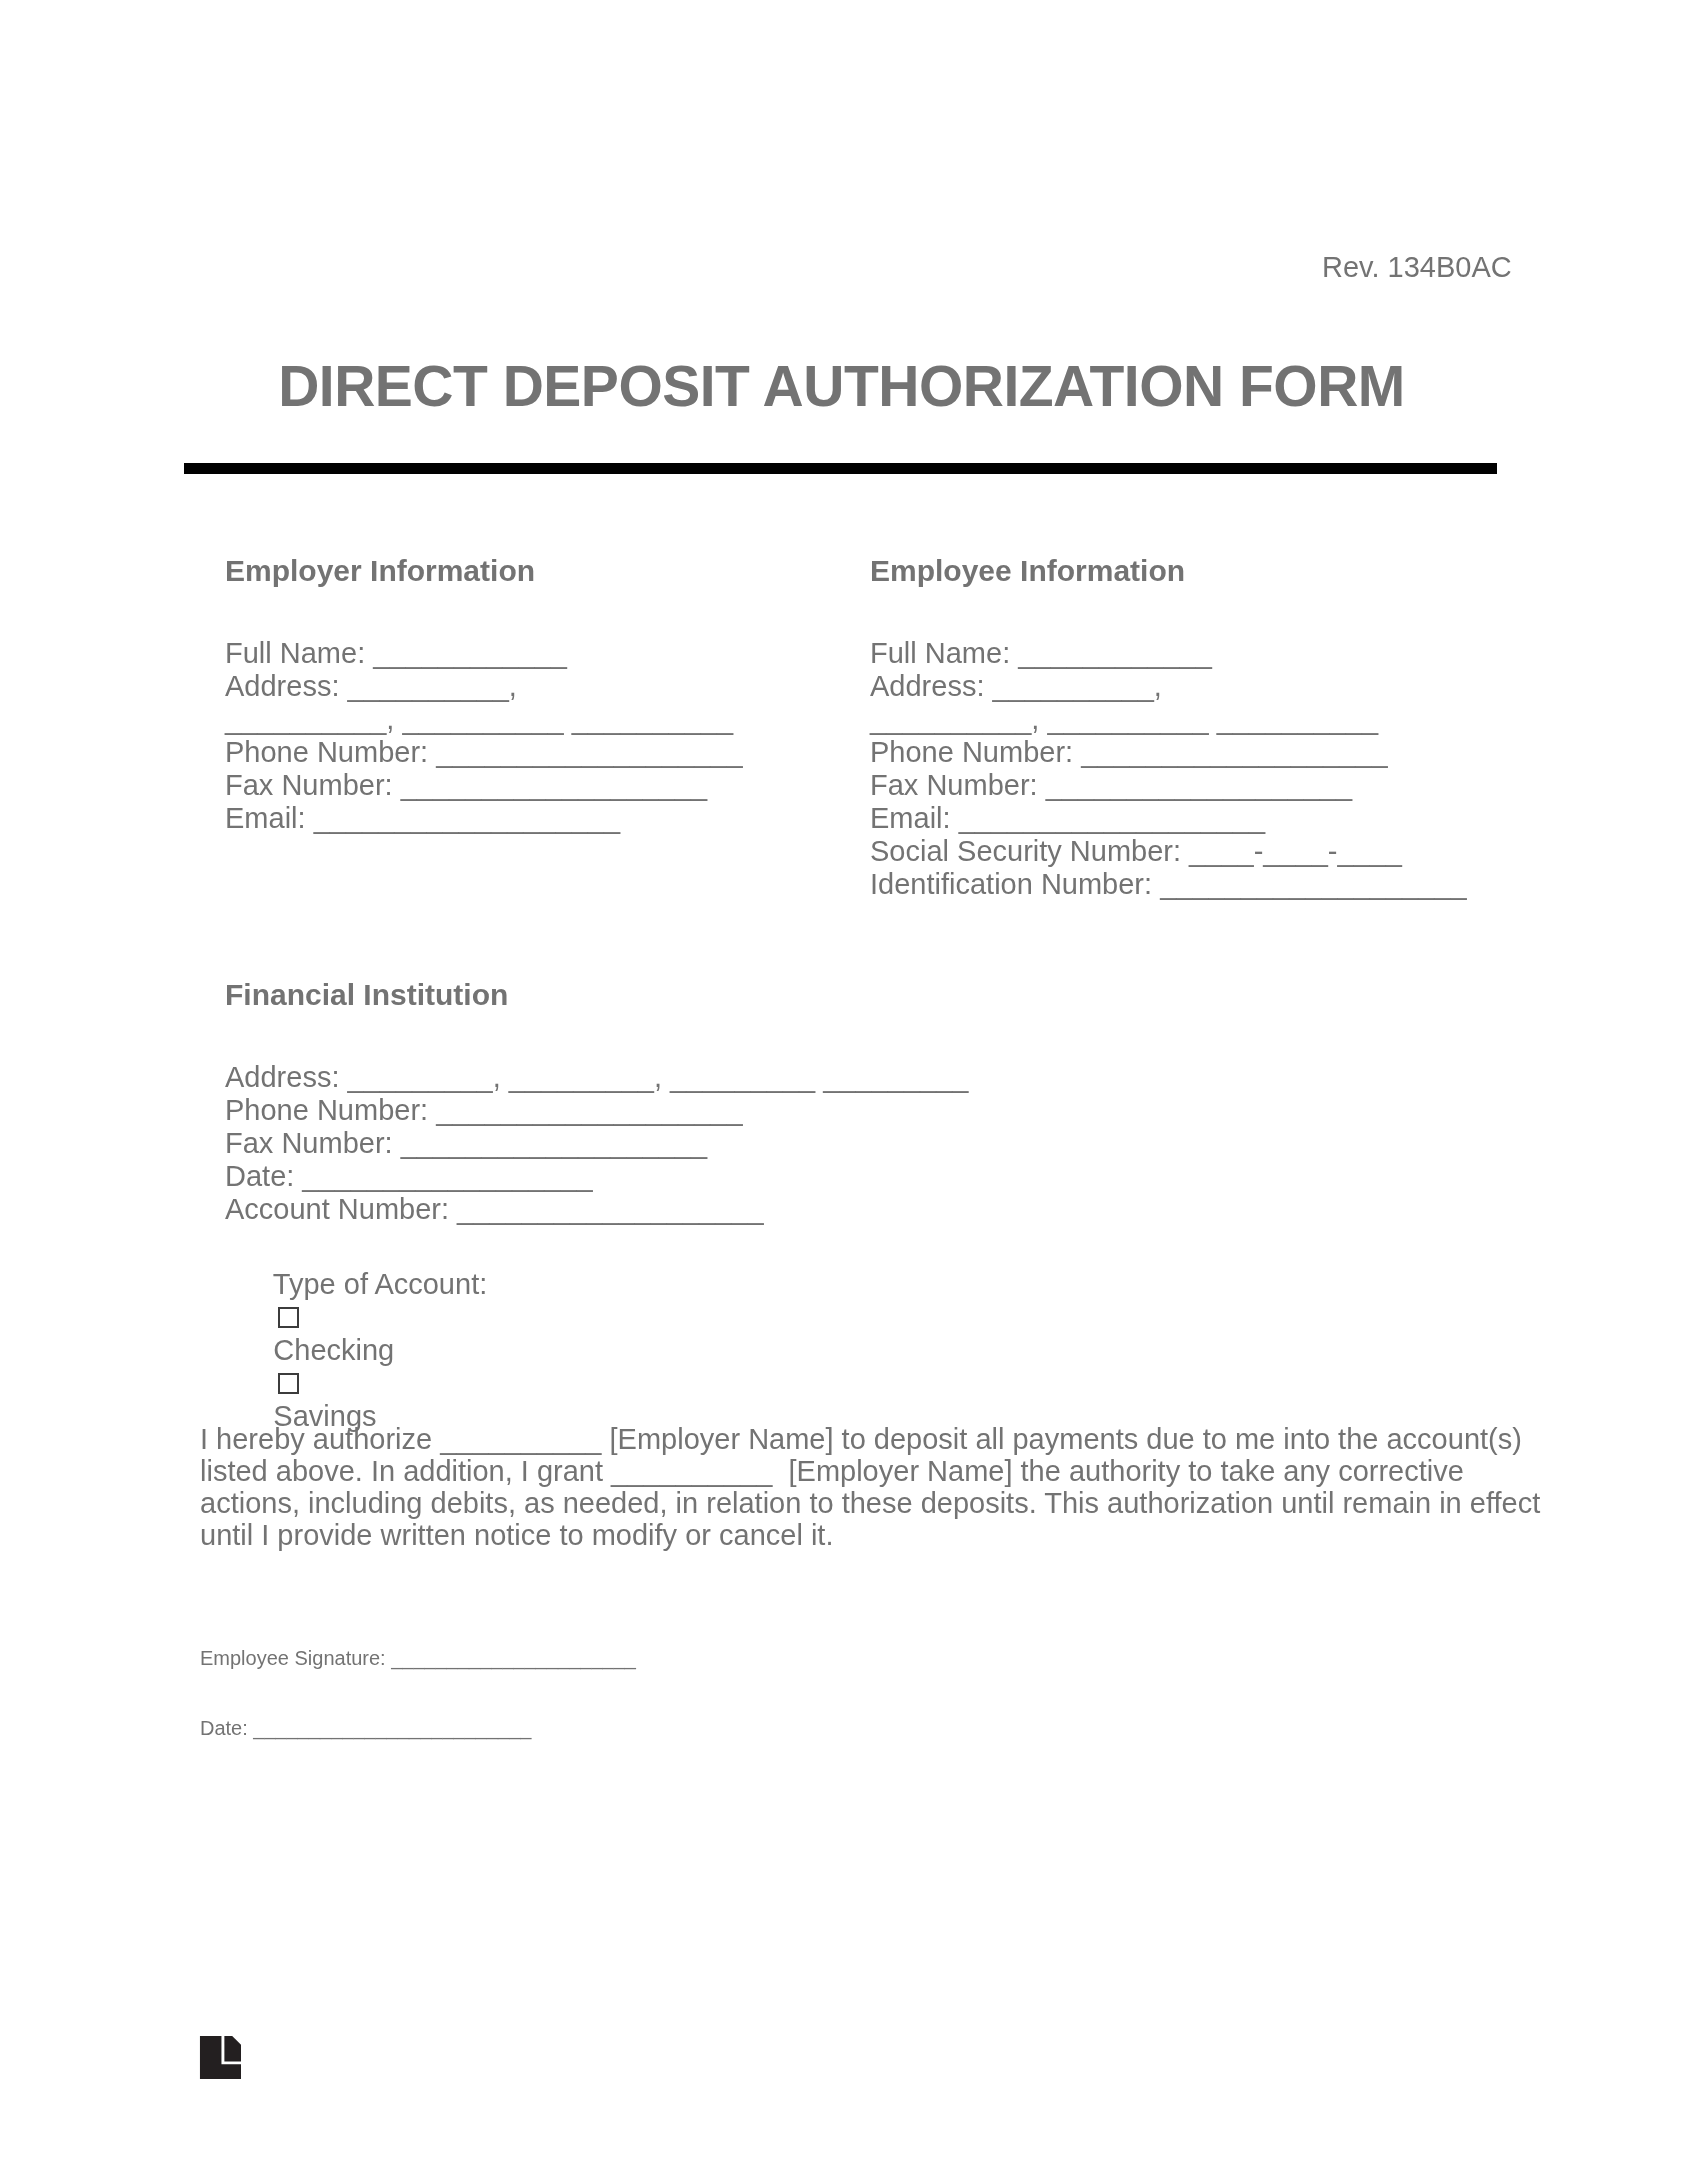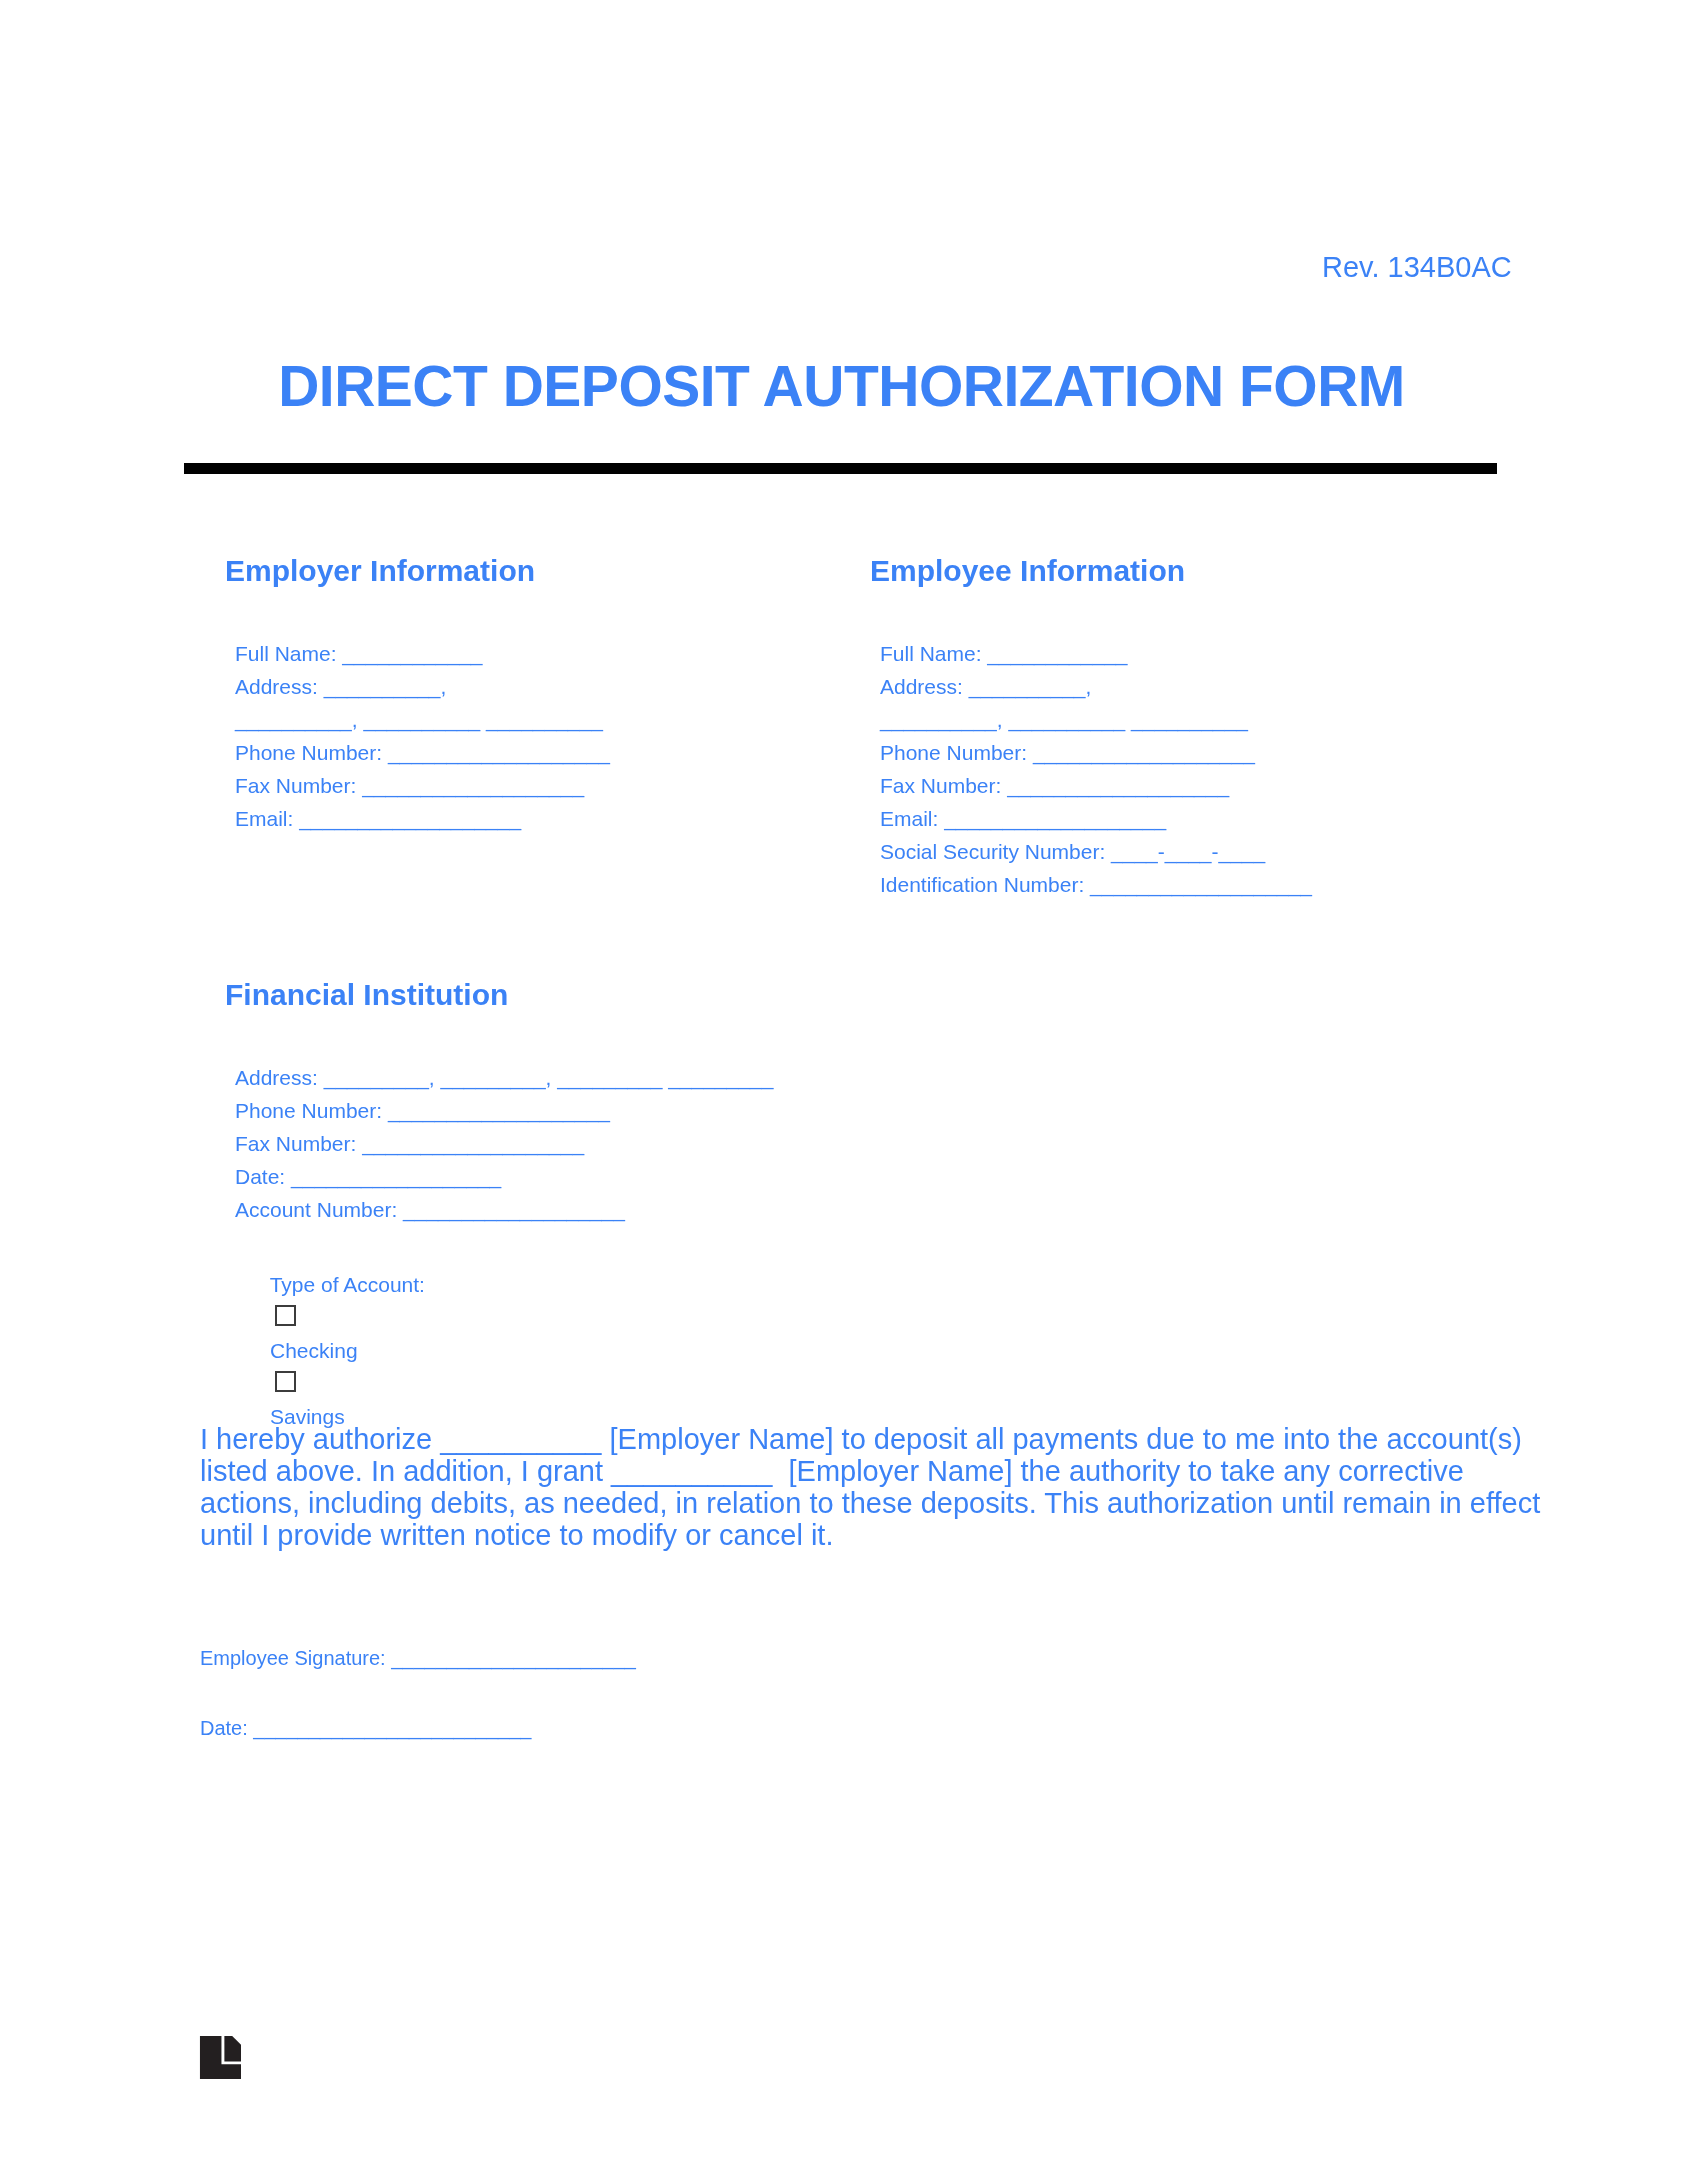--- a/index.html
+++ b/index.html
@@ -2,21 +2,21 @@
 <html><head>
 <meta charset="utf-8">
 <style>
   html, body { margin: 0; padding: 0; background: #ffffff; }
   .page {
     position: relative;
     width: 1683px;
     height: 2178px;
     background: #ffffff;
     font-family: "Liberation Sans", sans-serif;
-    color: #3b82f6;
+    color: #737373;
     overflow: hidden;
   }
   .rev {
     position: absolute;
     left: 1322px;
     top: 251px;
     font-size: 29px;
     line-height: 33px;
     white-space: pre;
   }
@@ -45,24 +45,23 @@
     white-space: nowrap;
   }
   .section-heading {
     font-size: 30px;
     font-weight: bold;
     line-height: 34px;
     margin-bottom: 49px;
     white-space: pre;
   }
   .field-line {
-    font-size: 21px;
+    font-size: 29px;
     line-height: 33px;
     white-space: pre;
-    margin-left: 10px;
   }
   .employer-section { left: 225px; top: 554px; }
   .employee-section { left: 870px; top: 554px; }
   .financial-section { left: 225px; top: 978px; }
   .account-type-line { margin-top: 9px; }
   .checkbox {
     display: inline-block;
     width: 17px;
     height: 17px;
     border: 2px solid #3c3c3c;

